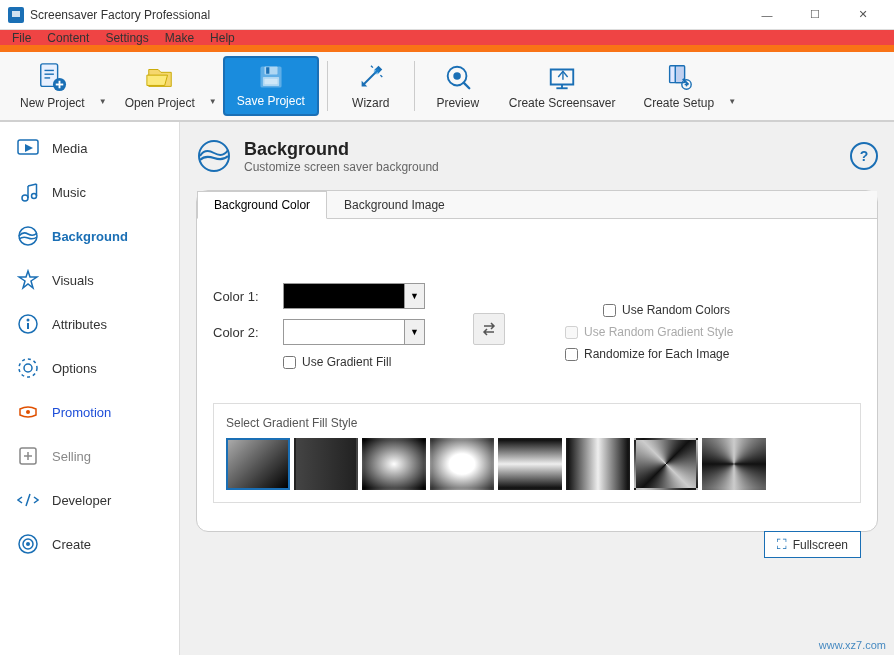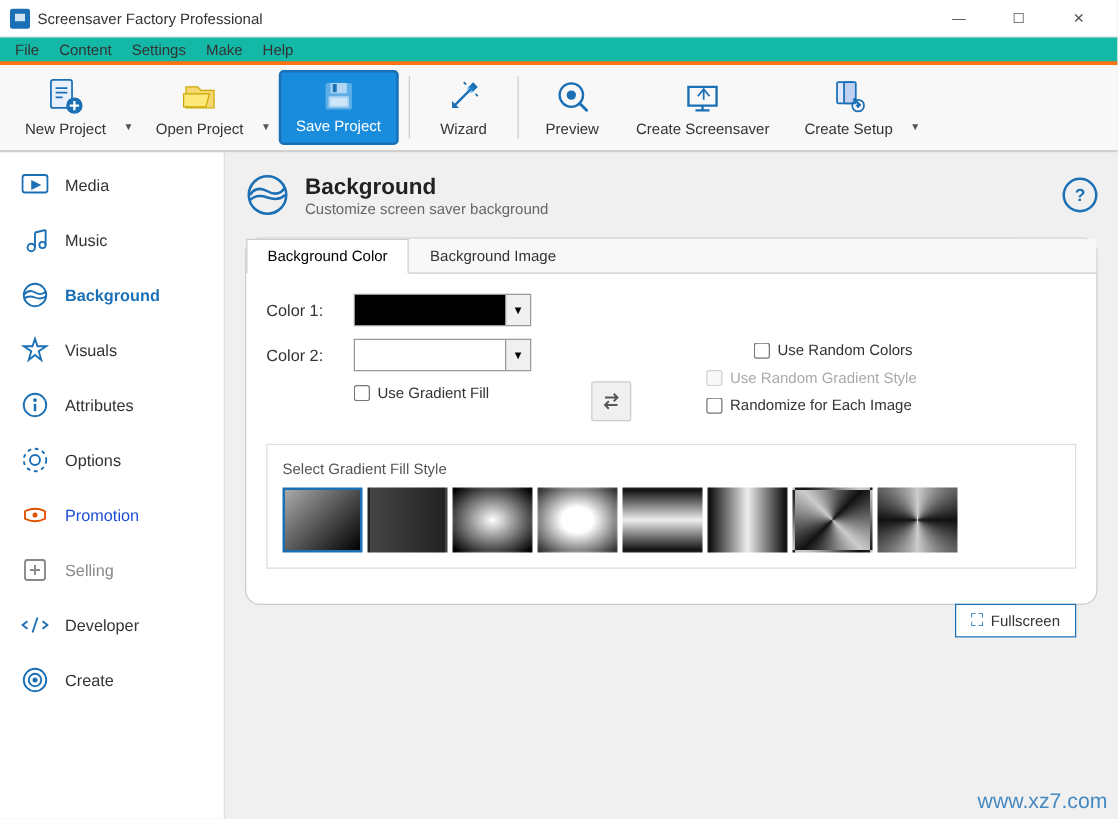--- a/index.html
+++ b/index.html
@@ -16,26 +16,26 @@
       user-select: none;
     }
     #title-bar .app-icon { width: 16px; height: 16px; background: #1a6fb5; border-radius: 2px; margin-right: 6px; display: flex; align-items: center; justify-content: center; }
     #title-bar .app-icon svg { fill: white; }
     #title-bar .title-text { font-size: 12px; color: #333; flex: 1; }
     #title-bar .window-controls { display: flex; gap: 2px; }
     #title-bar .win-btn { width: 46px; height: 30px; display: flex; align-items: center; justify-content: center; font-size: 11px; cursor: pointer; color: #555; }
 
     
     #menu-bar {
-      background: #14b8a6;
+      background: #ef4444;
       height: 22px;
       display: flex;
       align-items: center;
       padding: 0 4px;
-      border-bottom: 3px solid #f97316;
+      border-bottom: 7px solid #f97316;
     }
     .menu-item { padding: 2px 8px; font-size: 12px; cursor: pointer; color: #333; }
 
     
     #toolbar {
       background: #f8f8f8;
       height: 70px;
       display: flex;
       align-items: center;
       padding: 0 8px;
@@ -123,21 +123,21 @@
     .gradient-swatch {
       width: 64px; height: 52px; border: 2px solid transparent; cursor: pointer;
       background: #888;
     }
     .gradient-swatch.selected { border-color: #1a6fb5; }
 
     .fullscreen-btn { display: flex; align-items: center; gap: 6px; margin-top: 16px; margin-left: auto; padding: 4px 12px; border: 1px solid #1a6fb5; background: white; color: #333; cursor: pointer; font-size: 12px; float: right; }
     .fullscreen-icon { font-size: 14px; color: #1a6fb5; }
 
     
-    #watermark { position: absolute; bottom: 4px; right: 8px; font-size: 17px; color: #1a6fb5; opacity: 0.8; }
+    #watermark { position: absolute; bottom: 4px; right: 8px; font-size: 11px; color: #1a6fb5; opacity: 0.8; }
 
     
     .gs1 { background: linear-gradient(135deg, #aaa 0%, #000 100%); }
     .gs2 { background: linear-gradient(90deg, #444 0%, #222 100%); }
     .gs3 { background: radial-gradient(ellipse at center, #fff 0%, #000 100%); }
     .gs4 { background: radial-gradient(ellipse at center, #fff 30%, #333 100%); }
     .gs5 { background: linear-gradient(0deg, #111 0%, #eee 50%, #111 100%); }
     .gs6 { background: linear-gradient(90deg, #111 0%, #eee 50%, #111 100%); }
     .gs7 { background: conic-gradient(from 45deg at center, #111 0deg, #ccc 90deg, #111 180deg, #ccc 270deg, #111 360deg); }
     .gs8 { background: conic-gradient(from 0deg at center, #ccc 0deg, #111 90deg, #ccc 180deg, #111 270deg, #ccc 360deg); }
@@ -393,21 +393,21 @@
 
     <div class="panel">
 
       <div class="tab-bar">
         <div class="tab active">Background Color</div>
         <div class="tab">Background Image</div>
       </div>
 
       <div class="form-area">
 
-        <div style="display:flex; align-items:flex-end; gap:40px;">
+        <div style="display:flex; align-items:center; gap:40px;margin-top:48px;">
 
           <div>
 
             <div class="form-row">
               <span class="form-label">Color 1:</span>
               <div class="color-select">
                 <div style="display:flex; align-items:center; border:1px solid #999; height:26px;">
                   <div style="width:120px; height:24px; background:black;"></div>
                   <div style="width:20px; height:24px; background:#f0f0f0; display:flex; align-items:center; justify-content:center; border-left:1px solid #999; cursor:pointer; font-size:9px;">▼</div>
                 </div>

